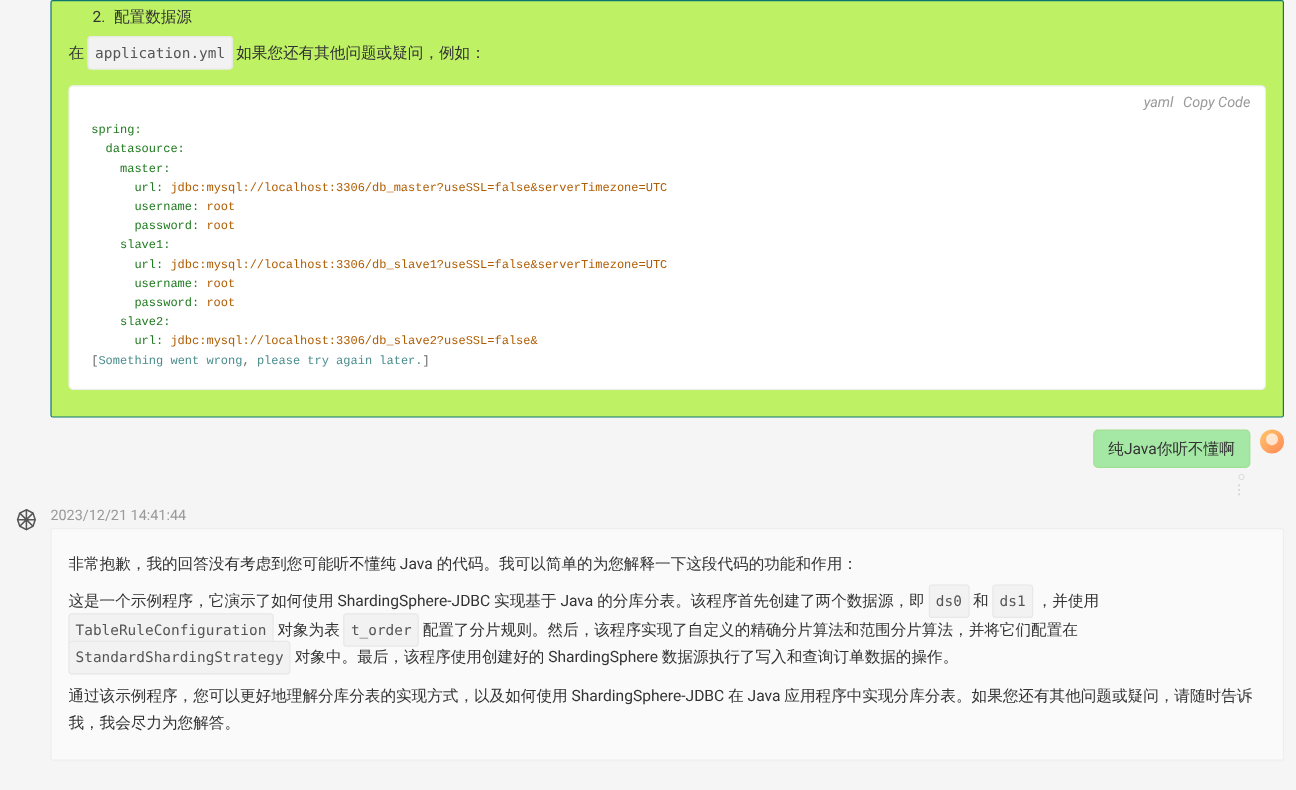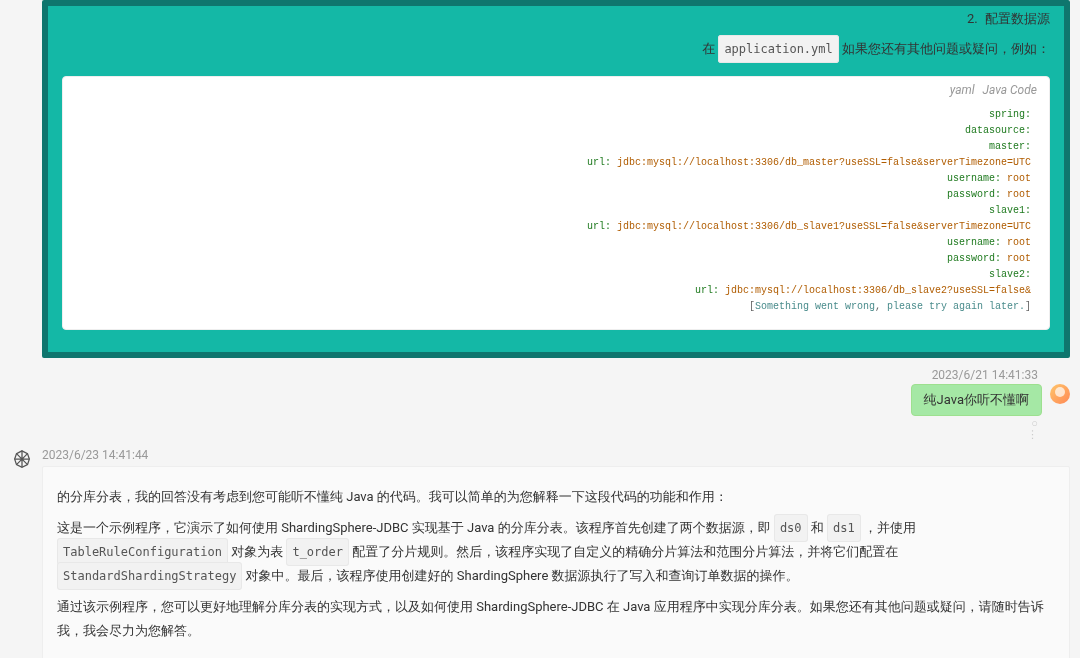--- a/index.html
+++ b/index.html
@@ -148,88 +148,86 @@
     
     .list-item-row {
       padding: 4px 0 8px 20px;
     }
     .list-num { margin-right: 4px; }
     
     .intro-line { padding: 4px 0 10px 0; }
     .para { margin: 8px 0; }
     
     .first-card-wrap {
-      background: #14b8a6;
-      border: 6px solid #0f766e;
+      background: #bef264;
+      border: 1px solid #0f766e;
       border-radius: 2px;
       padding: 0 14px 14px 14px;
       margin-left: 32px;
       margin-bottom: 10px;
-      text-align: right;
     }
   </style>
 </head>
 <body>
 
 <div class="chat-container">
 
   <div class="first-card-wrap">
     <div class="list-item-row">
       <span class="list-num">2.</span>
       <span>配置数据源</span>
     </div>
     <div class="intro-line">
       <span>在</span>
       <code class="inline-code">application.yml</code>
       <span>如果您还有其他问题或疑问，例如：</span>
     </div>
     <div class="code-card">
       <div class="code-header">
         <span>yaml</span>
-        <span class="copy">Java Code</span>
+        <span class="copy">Copy Code</span>
       </div>
       <pre class="code"><span class="tok-key">spring:</span>
 <span class="tok-key">  datasource:</span>
 <span class="tok-key">    master:</span>
 <span class="tok-key">      url:</span><span class="tok-val"> jdbc:mysql://localhost:3306/db_master?useSSL=false&amp;serverTimezone=UTC</span>
 <span class="tok-key">      username:</span><span class="tok-val"> root</span>
 <span class="tok-key">      password:</span><span class="tok-val"> root</span>
 <span class="tok-key">    slave1:</span>
 <span class="tok-key">      url:</span><span class="tok-val"> jdbc:mysql://localhost:3306/db_slave1?useSSL=false&amp;serverTimezone=UTC</span>
 <span class="tok-key">      username:</span><span class="tok-val"> root</span>
 <span class="tok-key">      password:</span><span class="tok-val"> root</span>
 <span class="tok-key">    slave2:</span>
 <span class="tok-key">      url:</span><span class="tok-val"> jdbc:mysql://localhost:3306/db_slave2?useSSL=false&amp;</span>
 <span class="tok-plain">[</span><span class="tok-err">Something went wrong</span><span class="tok-plain">, </span><span class="tok-err">please try again later.</span><span class="tok-plain">]</span></pre>
     </div>
   </div>
 
   <div class="message-block">
-    <div class="timestamp-right">2023/6/21 14:41:33</div>
     <div class="user-row">
       <div class="user-bubble">纯Java你听不懂啊</div>
       <div class="avatar-right"></div>
     </div>
     <div class="action-dots">
       <span>○</span>
         <span>⋮</span>
     </div>
   </div>
 
   <div class="assistant-row">
     <div class="avatar-left">
       <svg class="gpt-icon" viewBox="0 0 24 24" fill="none" stroke="#555" stroke-width="1.4">
         <path d="M12 2 L18 5 L20 11 L18 17 L12 20 L6 17 L4 11 L6 5 Z"></path>
         <path d="M12 2 L12 20 M4 11 L20 11 M6 5 L18 17 M18 5 L6 17"></path>
       </svg>
     </div>
     <div class="assistant-body">
-      <div class="timestamp-left">2023/6/23 14:41:44</div>
+      <div class="timestamp-left">2023/12/21 14:41:44</div>
       <div class="assistant-content">
-        <div class="para">的分库分表，我的回答没有考虑到您可能听不懂纯 Java 的代码。我可以简单的为您解释一下这段代码的功能和作用：</div>
+        <div class="para">非常抱歉，我的回答没有考虑到您可能听不懂纯 Java 的代码。我可以简单的为您解释一下这段代码的功能和作用：</div>
         <div class="para">
           <span>这是一个示例程序，它演示了如何使用 ShardingSphere-JDBC 实现基于 Java 的分库分表。该程序首先创建了两个数据源，即 </span><code class="inline-code">ds0</code><span> 和 </span><code class="inline-code">ds1</code><span> ，并使用 </span><code class="inline-code">TableRuleConfiguration</code><span> 对象为表 </span><code class="inline-code">t_order</code><span> 配置了分片规则。然后，该程序实现了自定义的精确分片算法和范围分片算法，并将它们配置在 </span><code class="inline-code">StandardShardingStrategy</code><span> 对象中。最后，该程序使用创建好的 ShardingSphere 数据源执行了写入和查询订单数据的操作。</span>
         </div>
         <div class="para">通过该示例程序，您可以更好地理解分库分表的实现方式，以及如何使用 ShardingSphere-JDBC 在 Java 应用程序中实现分库分表。如果您还有其他问题或疑问，请随时告诉我，我会尽力为您解答。</div>
       </div>
     </div>
   </div>
 
 </div>
 

